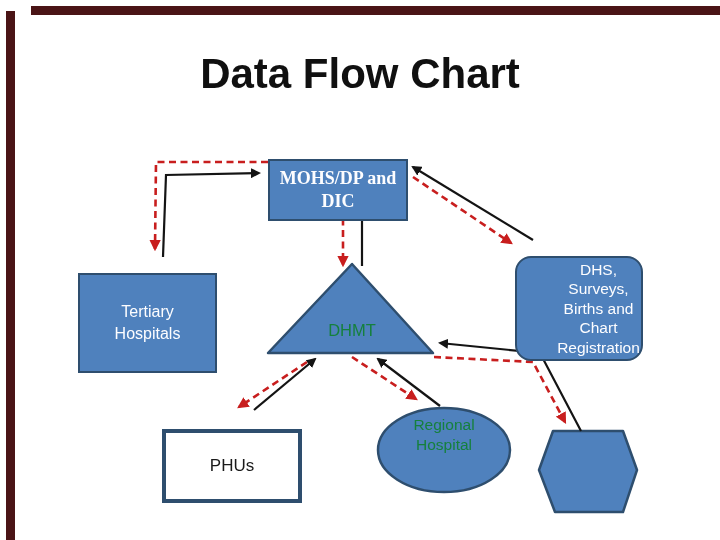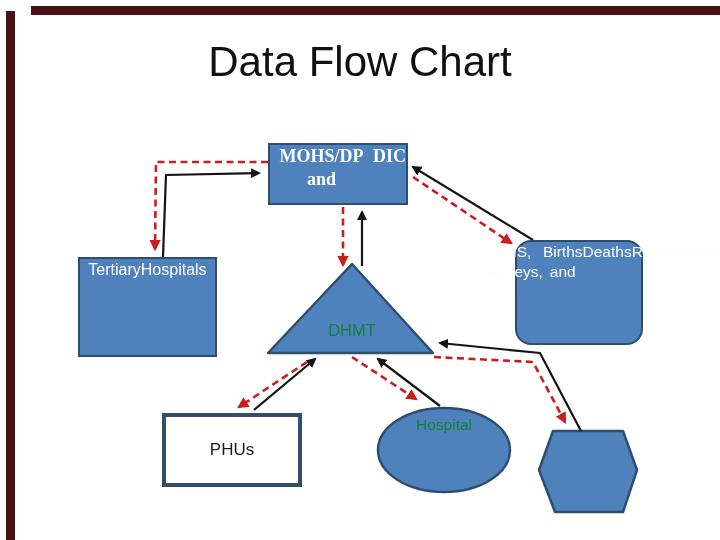--- a/index.html
+++ b/index.html
@@ -12,37 +12,37 @@
   html,body{margin:0;padding:0;}
   body{width:720px;height:540px;background:#ffffff;overflow:hidden;
        font-family:"Liberation Sans",sans-serif;}
   .slide{position:relative;width:720px;height:540px;background:#fff;}
 
   
   .bar-top{position:absolute;left:31px;top:6px;width:689px;height:9px;background:var(--bar);}
   .bar-left{position:absolute;left:6px;top:11px;width:9px;height:529px;background:var(--bar);}
 
   
-  .title{position:absolute;left:0;top:40px;width:720px;margin:0;
-         text-align:center;font-size:42px;font-weight:400;color:#101010;
+  .title{position:absolute;left:0;top:52px;width:720px;margin:0;
+         text-align:center;font-size:42px;font-weight:700;color:#101010;
          letter-spacing:0px;line-height:1.05;}
 
   
   svg.layer{position:absolute;left:0;top:0;width:720px;height:540px;}
   .shape{fill:var(--shape-fill);stroke:var(--shape-stroke);stroke-width:2.5;stroke-linejoin:round;}
   .black-line{fill:none;stroke:var(--ink);stroke-width:2.2;stroke-linecap:butt;}
   .red-line{fill:none;stroke:var(--red);stroke-width:2.6;stroke-dasharray:7 4.5;stroke-linecap:butt;}
   .mk-black{fill:var(--ink);}
   .mk-red{fill:var(--red);}
 
   
   .node{position:absolute;box-sizing:border-box;background:var(--shape-fill);
         border:2.5px solid var(--shape-stroke);color:#fdfdff;
-        display:flex;flex-direction:row;justify-content:center;
-        text-align:center;}
+        display:flex;flex-direction:column;align-items:center;justify-content:center;
+        text-align:center;margin-top:16px;}
   .node-mohs{left:268px;top:143px;width:140px;height:62px;
              font-family:"Liberation Serif",serif;font-weight:bold;font-size:18px;line-height:23px;}
   .node-tertiary{left:78px;top:257px;width:139px;height:100px;font-size:16px;line-height:22px;}
   .node-dhs{left:515px;top:240px;width:128px;height:105px;border-radius:16px;
             font-size:15.5px;line-height:19.5px;padding-left:39px;}
   .node-phus{left:162px;top:413px;width:140px;height:74px;
              background:var(--shape-fill);border:2px solid var(--shape-stroke);}
   .phus-inner{box-sizing:border-box;width:100%;height:100%;background:#ffffff;
               border:2px solid var(--shape-stroke);color:#1a1a1a;font-size:17px;
               display:flex;align-items:center;justify-content:center;}
@@ -99,31 +99,32 @@
   </div>
 
   <div class="node node-tertiary">
     <div>Tertiary</div>
     <div>Hospitals</div>
   </div>
 
   <div class="node node-dhs">
     <div>DHS, Surveys,</div>
     <div>Births and</div>
-    <div>Deaths</div>
+    <div>Chart</div>
     <div>Registration</div>
   </div>
 
   <div class="node node-phus">
     <div class="phus-inner">
       <span>PHUs</span>
     </div>
   </div>
 
   <div class="label label-dhmt">DHMT</div>
 
   <div class="label label-district">
+    <div>Regional</div>
     <div>Hospital</div>
   </div>
 
   <div class="label label-private">
   </div>
 </div>
 
 </body></html>

